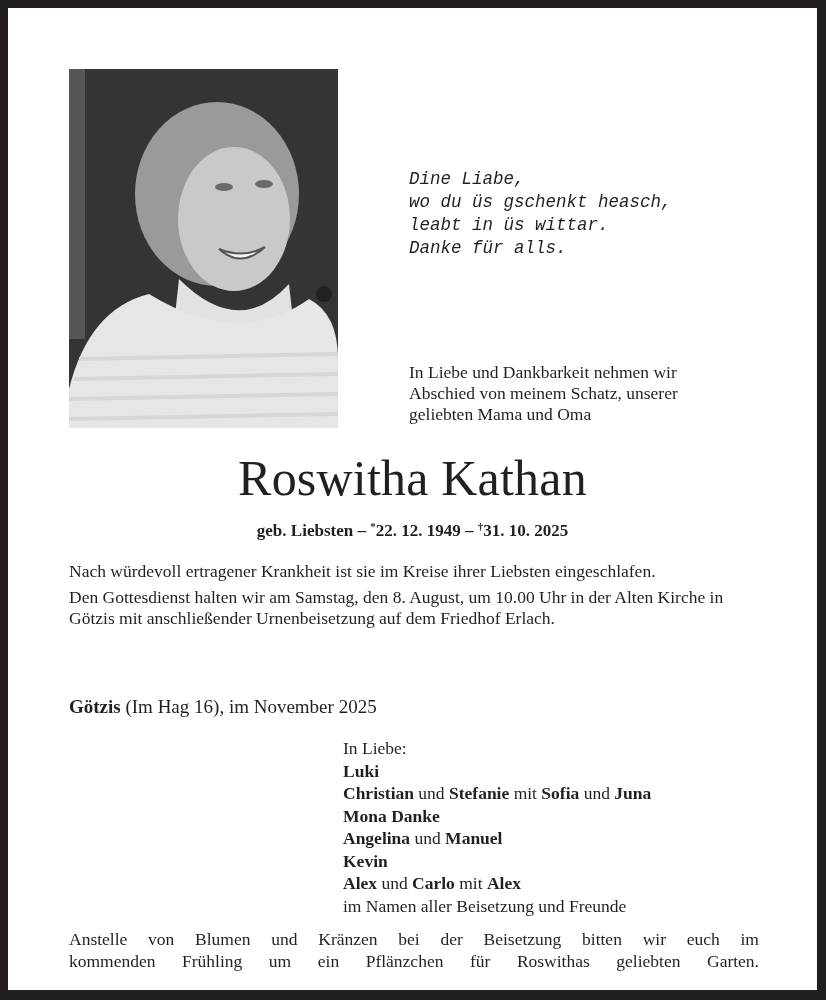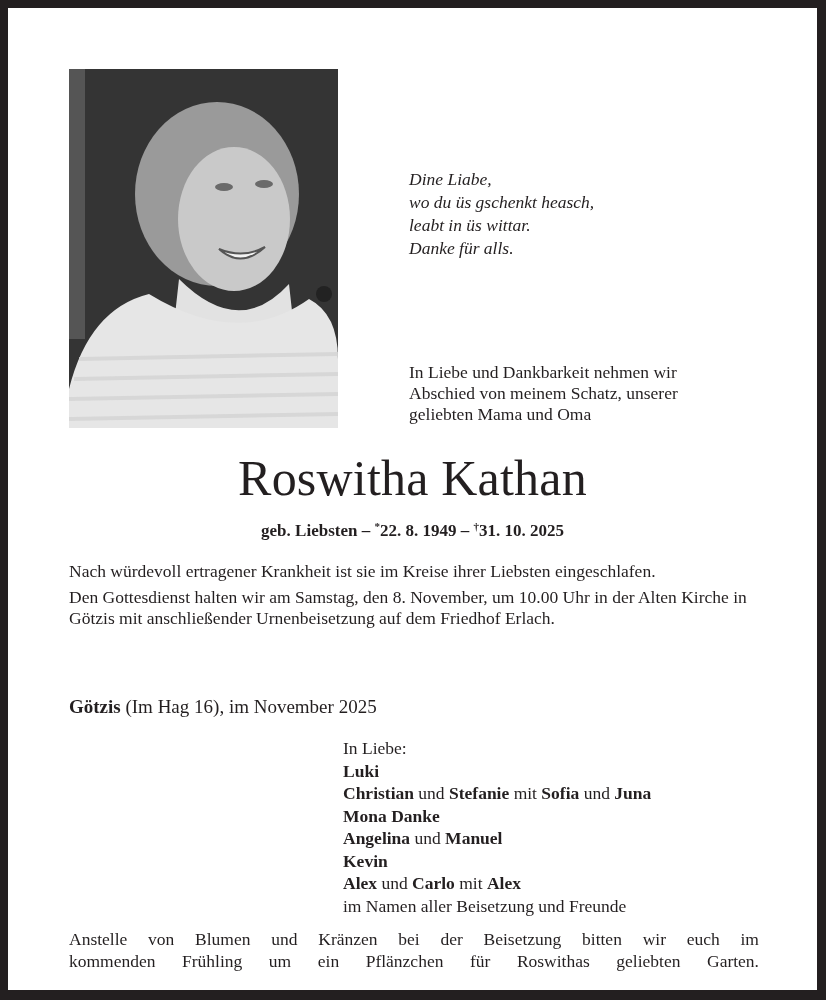--- a/index.html
+++ b/index.html
@@ -24,20 +24,21 @@
       background: linear-gradient(180deg, #3d3d3d 0%, #2f2f2f 55%, #8a8a8a 75%, #e4e4e4 100%);
       overflow: hidden;
     }
     .photo svg { display: block; }
     .poem {
       position: absolute;
       left: 401px; top: 160px;
       font-style: italic;
       font-size: 17.5px;
       line-height: 23px;
+      font-family: Liberation Mono, monospace;
     }
     .poem div { white-space: nowrap; }
     .intro {
       position: absolute;
       left: 401px; top: 354px;
       font-size: 17.5px;
       line-height: 21px;
     }
     .intro div { white-space: nowrap; }
     .name {
@@ -131,28 +132,28 @@
     <div>In Liebe und Dankbarkeit nehmen wir</div>
     <div>Abschied von meinem Schatz, unserer</div>
     <div>geliebten Mama und Oma</div>
   </div>
 
   <div class="name">Roswitha Kathan</div>
 
   <div class="dates">
     <span>geb. Liebsten</span>
     <span> </span><span>–</span><span> </span>
-    <sup>*</sup><span>22. 8. 1949</span>
+    <sup>*</sup><span>22. 12. 1949</span>
     <span> </span><span>–</span><span> </span>
     <sup>†</sup><span>31. 10. 2025</span>
   </div>
 
   <div class="body-text">
     <p>Nach würdevoll ertragener Krankheit ist sie im Kreise ihrer Liebsten eingeschlafen.</p>
-    <p>Den Gottesdienst halten wir am Samstag, den 8. November, um 10.00 Uhr in der Alten Kirche in Götzis mit anschließender Urnenbeisetzung auf dem Friedhof Erlach.</p>
+    <p>Den Gottesdienst halten wir am Samstag, den 8. August, um 10.00 Uhr in der Alten Kirche in Götzis mit anschließender Urnenbeisetzung auf dem Friedhof Erlach.</p>
   </div>
 
   <div class="place">
     <b>Götzis</b><span> (Im Hag 16), im November 2025</span>
   </div>
 
   <div class="signatures">
     <div>In Liebe:</div>
     <div><b>Luki</b></div>
     <div><b>Christian</b><span> und </span><b>Stefanie</b><span> mit </span><b>Sofia</b><span> und </span><b>Juna</b></div>

